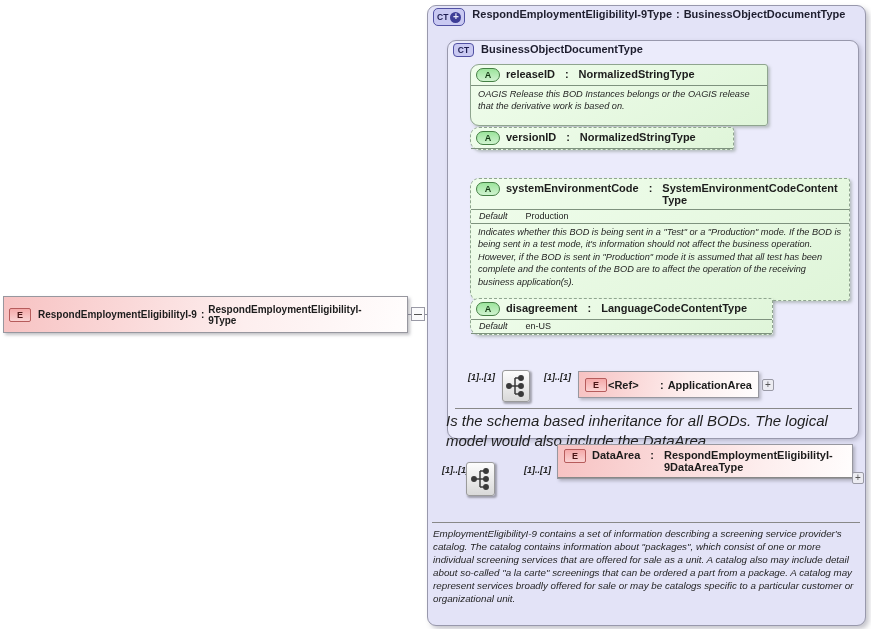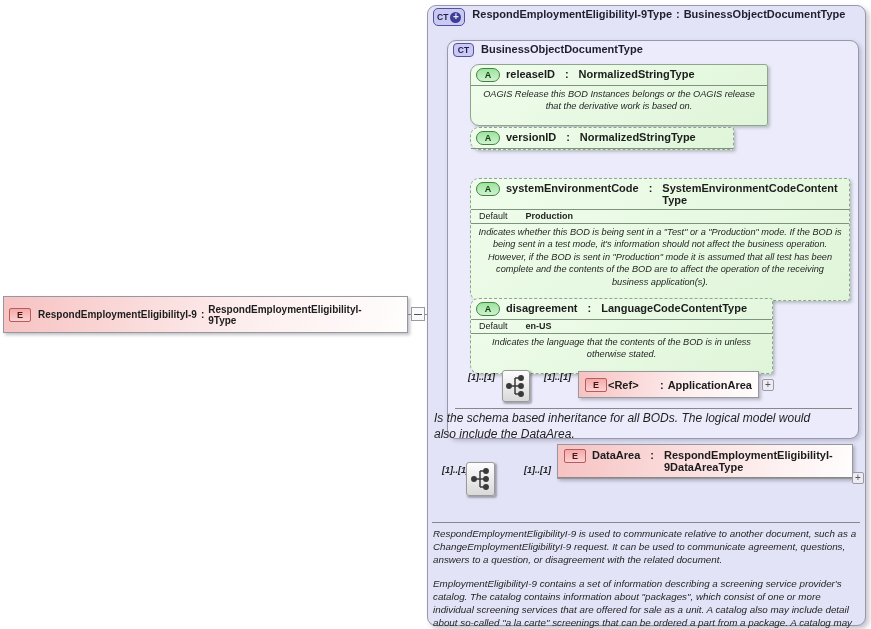--- a/index.html
+++ b/index.html
@@ -35,23 +35,23 @@
   .plus-orb{width:11px;height:11px;border-radius:50%;background:#3C3C96;color:#E8E8F8;
             display:flex;align-items:center;justify-content:center;font-size:10px;line-height:1;font-weight:bold;}
 
   .attr{position:absolute;border:1px solid #8FA58F;border-radius:9px 3px 3px 9px;
         background:linear-gradient(150deg,#F0FDEC,#DFF5D9);
         box-shadow:2px 2px 3px rgba(90,110,90,.35);font-size:11px;box-sizing:border-box;}
   .attr.dashed{border-style:dashed;}
   .attr-title{display:flex;gap:6px;padding:3px 6px 3px 5px;font-weight:bold;color:#1c1c1c;align-items:flex-start;}
   .sep-line{height:1px;background:#7E927E;}
   .default-row{display:flex;gap:18px;padding:1px 8px 2px;font-size:9px;align-items:baseline;}
-  .default-label{text-align:right;}
-  .default-value{font-weight:bold;}
-  .attr-note{padding:2px 7px 12px;font-style:italic;font-size:9.2px;line-height:1.35;color:#1f1f1f;text-align:center;}
+  .default-label{font-style:italic;text-align:right;}
+  .default-value{font-weight:normal;}
+  .attr-note{padding:2px 7px 12px;font-style:italic;font-size:9.2px;line-height:1.35;color:#1f1f1f;}
 
   .ebox{position:absolute;border:1px solid #97979F;background:#fff;
         box-shadow:2px 2px 3px rgba(100,100,110,.4);font-size:11px;font-weight:bold;
         color:#1c1c1c;box-sizing:border-box;}
   .ebox-grad{background:linear-gradient(100deg,#F7C2C2,#FDEEEE 60%,#FFFDFD);}
   .ebox-title{display:flex;gap:6px;padding:4px 6px;align-items:flex-start;}
   .ebox-hdr{background:linear-gradient(100deg,#F7C2C2,#FDEEEE 70%,#FFFDFD);}
   .ebox-note{font-weight:normal;font-style:italic;font-size:9px;line-height:1.4;
              padding:3px 7px 4px;color:#1f1f1f;background:#fff;}
   .ebox-sep{height:1px;background:#888;}
@@ -164,21 +164,20 @@
       <span>disagreement</span>
       <span class="sep">:</span>
       <span class="center-wrap">LanguageCodeContentType</span>
     </div>
     <div class="sep-line"></div>
     <div class="default-row">
       <span class="default-label">Default</span>
       <span class="default-value">en-US</span>
     </div>
     <div class="sep-line"></div>
-    <div class="attr-note">Indicates the language that the contents of the BOD is in unless otherwise stated.</div>
   </div>
 
   <div class="card" style="left:468px;top:372px;">[1]..[1]</div>
   <div class="seqbox" style="left:502px;top:370px;">
     <svg width="24" height="28" viewBox="0 0 24 28">
       <g stroke="#3a3a3a" stroke-width="1.5" fill="#3a3a3a">
         <line x1="5" y1="14" x2="11" y2="14"></line>
         <line x1="11" y1="6" x2="11" y2="22"></line>
         <line x1="11" y1="6" x2="16" y2="6"></line>
         <line x1="11" y1="14" x2="16" y2="14"></line>
@@ -196,21 +195,21 @@
     <span class="badge badge-e">E</span>
     <span style="margin-left:1px;width:52px;">&lt;Ref&gt;</span>
     <span class="sep">:</span>
     <span>ApplicationArea</span>
   </div>
   <div class="plusbtn" style="left:762px;top:379px;">
     <span>+</span>
   </div>
 
   <div class="hline" style="left:455px;top:408px;width:397px;background:#888;"></div>
-  <div class="note-block" style="left:434px;top:411px;width:392px;font-size:12px;">Is the schema based inheritance for all BODs. The logical model would also include the DataArea.</div>
+  <div class="note-block" style="left:446px;top:411px;width:392px;font-size:15px;">Is the schema based inheritance for all BODs. The logical model would also include the DataArea.</div>
 
   <div class="card" style="left:442px;top:465px;">[1]..[1]</div>
   <div class="seqbox" style="left:466px;top:462px;width:27px;height:32px;">
     <svg width="24" height="28" viewBox="0 0 24 28">
       <g stroke="#3a3a3a" stroke-width="1.5" fill="#3a3a3a">
         <line x1="5" y1="14" x2="11" y2="14"></line>
         <line x1="11" y1="6" x2="11" y2="22"></line>
         <line x1="11" y1="6" x2="16" y2="6"></line>
         <line x1="11" y1="14" x2="16" y2="14"></line>
         <line x1="11" y1="22" x2="16" y2="22"></line>
@@ -231,17 +230,16 @@
       <span class="center-wrap" style="max-width:205px;">RespondEmploymentEligibilityI-9DataAreaType</span>
     </div>
     <div class="ebox-sep"></div>
   </div>
   <div class="plusbtn" style="left:852px;top:472px;">
     <span>+</span>
   </div>
 
   <div class="hline" style="left:432px;top:522px;width:428px;background:#888;"></div>
   <div class="note-block" style="left:433px;top:527px;width:424px;">
-    <p>RespondEmploymentEligibilityI-9 is used to communicate relative to another document, such as a ChangeEmploymentEligibilityI-9 request. It can be used to communicate agreement, questions, answers to a question, or disagreement with the related document.</p>
     <p>EmploymentEligibilityI-9 contains a set of information describing a screening service provider's catalog. The catalog contains information about "packages", which consist of one or more individual screening services that are offered for sale as a unit. A catalog also may include detail about so-called "a la carte" screenings that can be ordered a part from a package. A catalog may represent services broadly offered for sale or may be catalogs specific to a particular customer or organizational unit.</p>
   </div>
 
 </div>
 
 </body></html>

